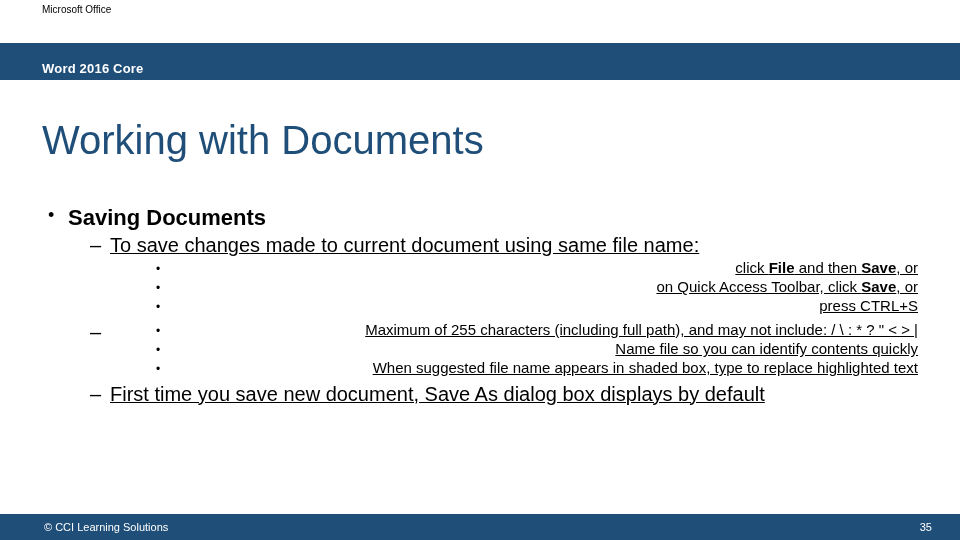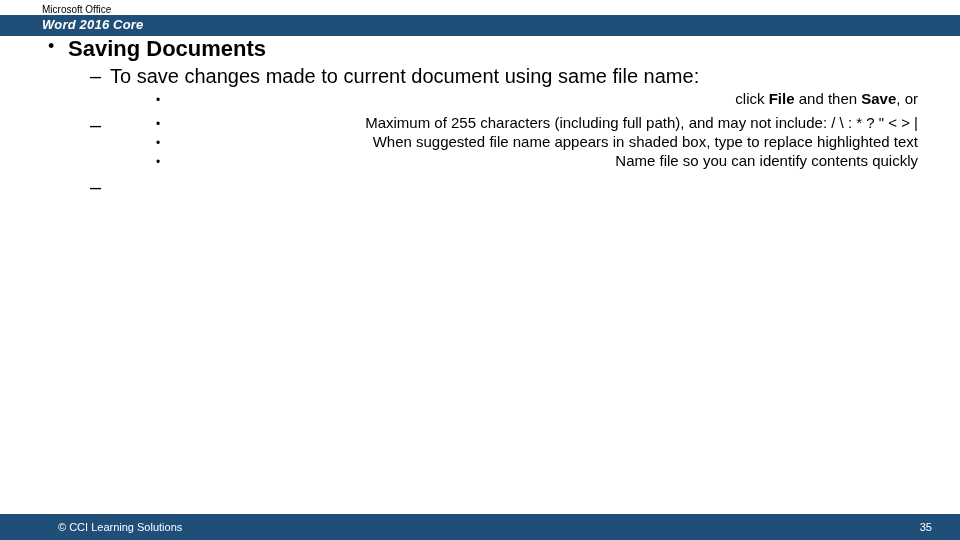--- a/index.html
+++ b/index.html
@@ -1,65 +1,69 @@
 <!DOCTYPE html>
 <html><head>
 <meta charset="utf-8">
 <style>
-  * { margin: 0; padding: 0; box-sizing: border-box; }
+  * { margin: 0; padding: 0; box-sizing: border-box; gap: 28px; }
   html, body { width: 960px; height: 540px; font-family: "Segoe UI", Arial, sans-serif; background: #fff; }
   .slide { width: 960px; height: 540px; position: relative; display: flex; flex-direction: column; }
   .header-top { padding: 4px 0 0 42px; font-size: 10px; color: #000; }
-  .header-band { background: #1f4e79; color: #fff; padding: 2px 0 4px 42px; font-size: 13px; font-weight: 700; letter-spacing: .2px; font-style: italic; }
+  .header-band { background: #1f4e79; color: #fff; padding: 18px 0 4px 42px; font-size: 13px; font-weight: 700; letter-spacing: .2px; }
   .title { color: #1f4e79; font-size: 40px; font-weight: 400; padding: 10px 42px 14px 42px; font-family: "Segoe UI Light","Segoe UI",Arial,sans-serif; }
   .content { padding: 0 42px; flex: 1; color: #000; }
   ul { list-style: none; }
   .lvl1 > li { position: relative; padding-left: 26px; margin-bottom: 4px; }
   .lvl1 > li::before { content: "•"; position: absolute; left: 6px; top: 0; font-size: 18px; }
   .lvl1-text { font-size: 22px; font-weight: 700; }
-  .lvl2 { margin-top: 3px; }
+  .lvl2 { margin-top: 3px; text-decoration: underline; }
   .lvl2 > li { position: relative; padding-left: 42px; margin-bottom: 2px; }
   .lvl2 > li::before { content: "–"; position: absolute; left: 22px; top: 0; font-size: 20px; }
   .lvl2-text { font-size: 20px; font-weight: 400; }
   .lvl3 { margin-top: 2px; margin-bottom: 6px; }
   .lvl3 > li { position: relative; padding-left: 62px; margin-bottom: 1px; text-align: right; }
   .lvl3 > li::before { content: "•"; position: absolute; left: 46px; top: 0; font-size: 12px; line-height: 20px; }
   .lvl3-text { font-size: 15px; font-weight: 400; }
   b { font-weight: 700; }
-  .footer { position: absolute; bottom: 0; left: 0; right: 0; height: 26px; background: #1f4e79; color: #fff; display: flex; align-items: center; justify-content: space-between; padding: 0 28px 0 58px; font-size: 11px; }
+  .footer { position: absolute; bottom: 0; left: 0; right: 0; height: 26px; background: #1f4e79; color: #fff; display: flex; align-items: center; justify-content: space-between; padding: 0 28px 0 44px; font-size: 11px; }
 </style>
 </head>
 <body>
 
 <div class="slide">
   <div class="header-top">Microsoft Office</div>
   <div class="header-band">Word 2016 Core</div>
+  <div class="title">Working with Documents</div>
 
   <div class="content">
     <ul class="lvl1">
       <li>
         <span class="lvl1-text">Saving Documents</span>
         <ul class="lvl2">
 
           <li>
             <span class="lvl2-text">To save changes made to current document using same file name:</span>
             <ul class="lvl3">
               <li><span class="lvl3-text"><span>click </span><b>File</b><span> and then </span><b>Save</b><span>, or</span></span></li>
+              <li><span class="lvl3-text"><span>on Quick Access Toolbar, click </span><b>Save</b><span>, or</span></span></li>
+              <li><span class="lvl3-text">press CTRL+S</span></li>
             </ul>
           </li>
 
           <li>
             <ul class="lvl3">
               <li><span class="lvl3-text">Maximum of 255 characters (including full path), and may not include: / \ : * ? " &lt; &gt; |</span></li>
+              <li><span class="lvl3-text">Name file so you can identify contents quickly</span></li>
               <li><span class="lvl3-text">When suggested file name appears in shaded box, type to replace highlighted text</span></li>
-              <li><span class="lvl3-text">Name file so you can identify contents quickly</span></li>
             </ul>
           </li>
 
           <li>
+            <span class="lvl2-text">First time you save new document, Save As dialog box displays by default</span>
           </li>
 
 
         </ul>
       </li>
     </ul>
   </div>
 
   <div class="footer">
     <span>© CCI Learning Solutions</span>

